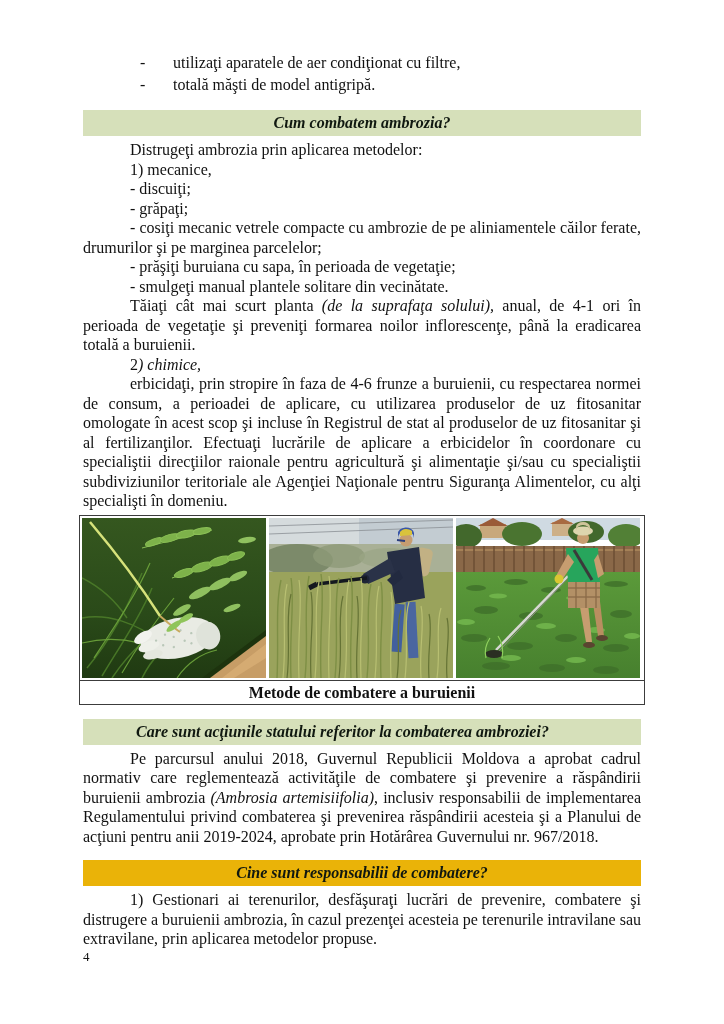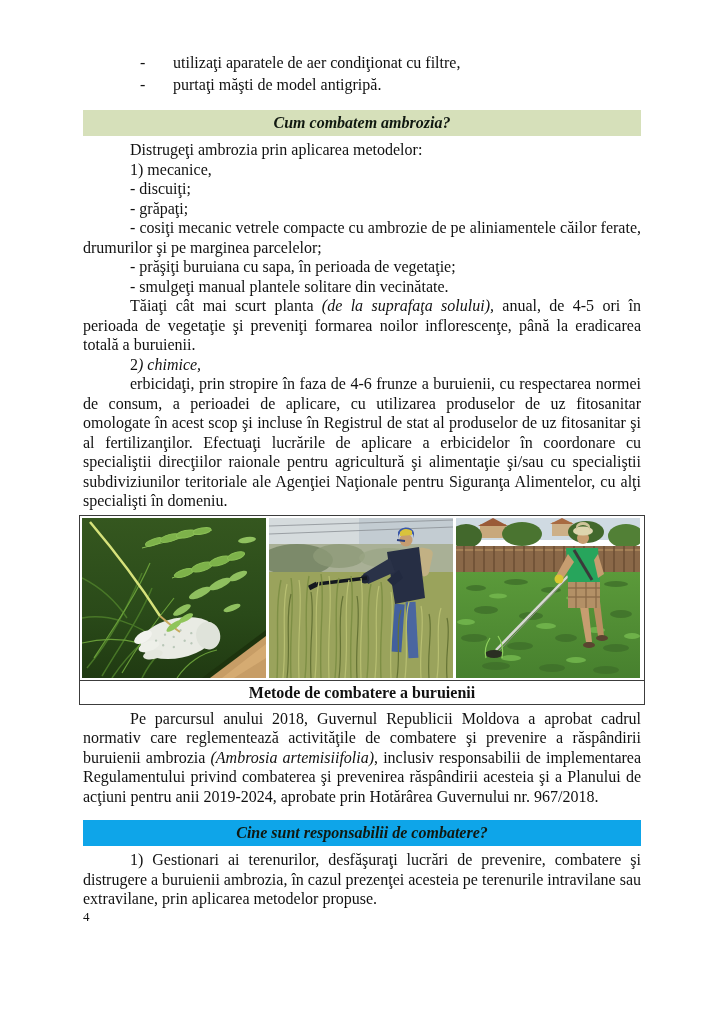--- a/index.html
+++ b/index.html
@@ -61,34 +61,34 @@
 <div class="page">
   <div class="content">
 
     <div class="bullets">
       <div class="bullet-line">
         <span class="bullet-marker">-</span>
         <span>utilizaţi aparatele de aer condiţionat cu filtre,</span>
       </div>
       <div class="bullet-line">
         <span class="bullet-marker">-</span>
-        <span>purtaţi măşti de model antigripă.</span>
+        <span>totală măşti de model antigripă.</span>
       </div>
     </div>
 
     <div class="green-bar" style="background: rgb(214, 224, 186);">Cum combatem ambrozia?</div>
 
     <p class="first-after-bar">Distrugeţi ambrozia prin aplicarea metodelor:</p>
     <p><span>1</span><span style="">) mecanice,</span></p>
     <p>- discuiţi;</p>
     <p>- grăpaţi;</p>
     <p>- cosiţi mecanic vetrele compacte cu ambrozie de pe aliniamentele căilor ferate, drumurilor şi pe marginea parcelelor;</p>
     <p>- prăşiţi buruiana cu sapa, în perioada de vegetaţie;</p>
     <p>- smulgeţi manual plantele solitare din vecinătate.</p>
-    <p><span>Tăiaţi cât mai scurt planta </span><span style="font-style: italic;">(de la suprafaţa solului),</span><span> anual, de 4-5 ori în perioada de vegetaţie şi preveniţi formarea noilor inflorescenţe, până la eradicarea totală a buruienii.</span></p>
+    <p><span>Tăiaţi cât mai scurt planta </span><span style="font-style: italic;">(de la suprafaţa solului),</span><span> anual, de 4-1 ori în perioada de vegetaţie şi preveniţi formarea noilor inflorescenţe, până la eradicarea totală a buruienii.</span></p>
     <p><span>2</span><span style="font-style: italic;">) chimice,</span></p>
     <p>erbicidaţi, prin stropire în faza de 4-6 frunze a buruienii, cu respectarea normei de consum, a perioadei de aplicare, cu utilizarea produselor de uz fitosanitar omologate în acest scop şi incluse în Registrul de stat al produselor de uz fitosanitar şi al fertilizanţilor. Efectuaţi lucrările de aplicare a erbicidelor în coordonare cu specialiştii direcţiilor raionale pentru agricultură şi alimentaţie şi/sau cu specialiştii subdiviziunilor teritoriale ale Agenţiei Naţionale pentru Siguranţa Alimentelor, cu alţi specialişti în domeniu.</p>
 
     <figure class="photo-table">
       <div class="photo-row">
 
         <svg width="184" height="160" viewBox="0 0 184 160" xmlns="http://www.w3.org/2000/svg">
           <defs>
             <linearGradient id="p1bg" x1="0" y1="0" x2="0" y2="1">
               <stop offset="0" stop-color="#35571f"></stop>
@@ -322,21 +322,22 @@
             <circle cx="127" cy="20" r="6" fill="#c79d70"></circle>
             <ellipse cx="127" cy="13" rx="10" ry="4.5" fill="#ddd5ae"></ellipse>
             <path d="M120,13 A7,6 0 0 1 134,13 L134,9 A7,5 0 0 0 120,9 Z" fill="#cfc49a"></path>
           </g>
         </svg>
 
       </div>
       <figcaption>Metode de combatere a buruienii</figcaption>
     </figure>
 
+    <div class="green-bar left-indent" style="background: rgb(214, 224, 186);">Care sunt acţiunile statului referitor la combaterea ambroziei?</div>
     <p class="first-after-bar"><span>Pe parcursul anului 2018, Guvernul Republicii Moldova a aprobat cadrul normativ care reglementează activităţile de combatere şi prevenire a răspândirii buruienii ambrozia </span><span style="font-style: italic;">(Ambrosia artemisiifolia)</span><span>, inclusiv responsabilii de implementarea Regulamentului privind combaterea şi prevenirea răspândirii acesteia şi a Planului de acţiuni pentru anii 2019-2024, aprobate prin Hotărârea Guvernului nr. 967/2018.</span></p>
 
-    <div class="green-bar" style="background: #0ea5e9;">Cine sunt responsabilii de combatere?</div>
+    <div class="green-bar" style="background: #eab308;">Cine sunt responsabilii de combatere?</div>
     <p class="first-after-bar">1) Gestionari ai terenurilor, desfăşuraţi lucrări de prevenire, combatere şi distrugere a buruienii ambrozia, în cazul prezenţei acesteia pe terenurile intravilane sau extravilane, prin aplicarea metodelor propuse.</p>
 
     <p class="page-number">4</p>
 
   </div>
 </div>
 
 </body></html>

